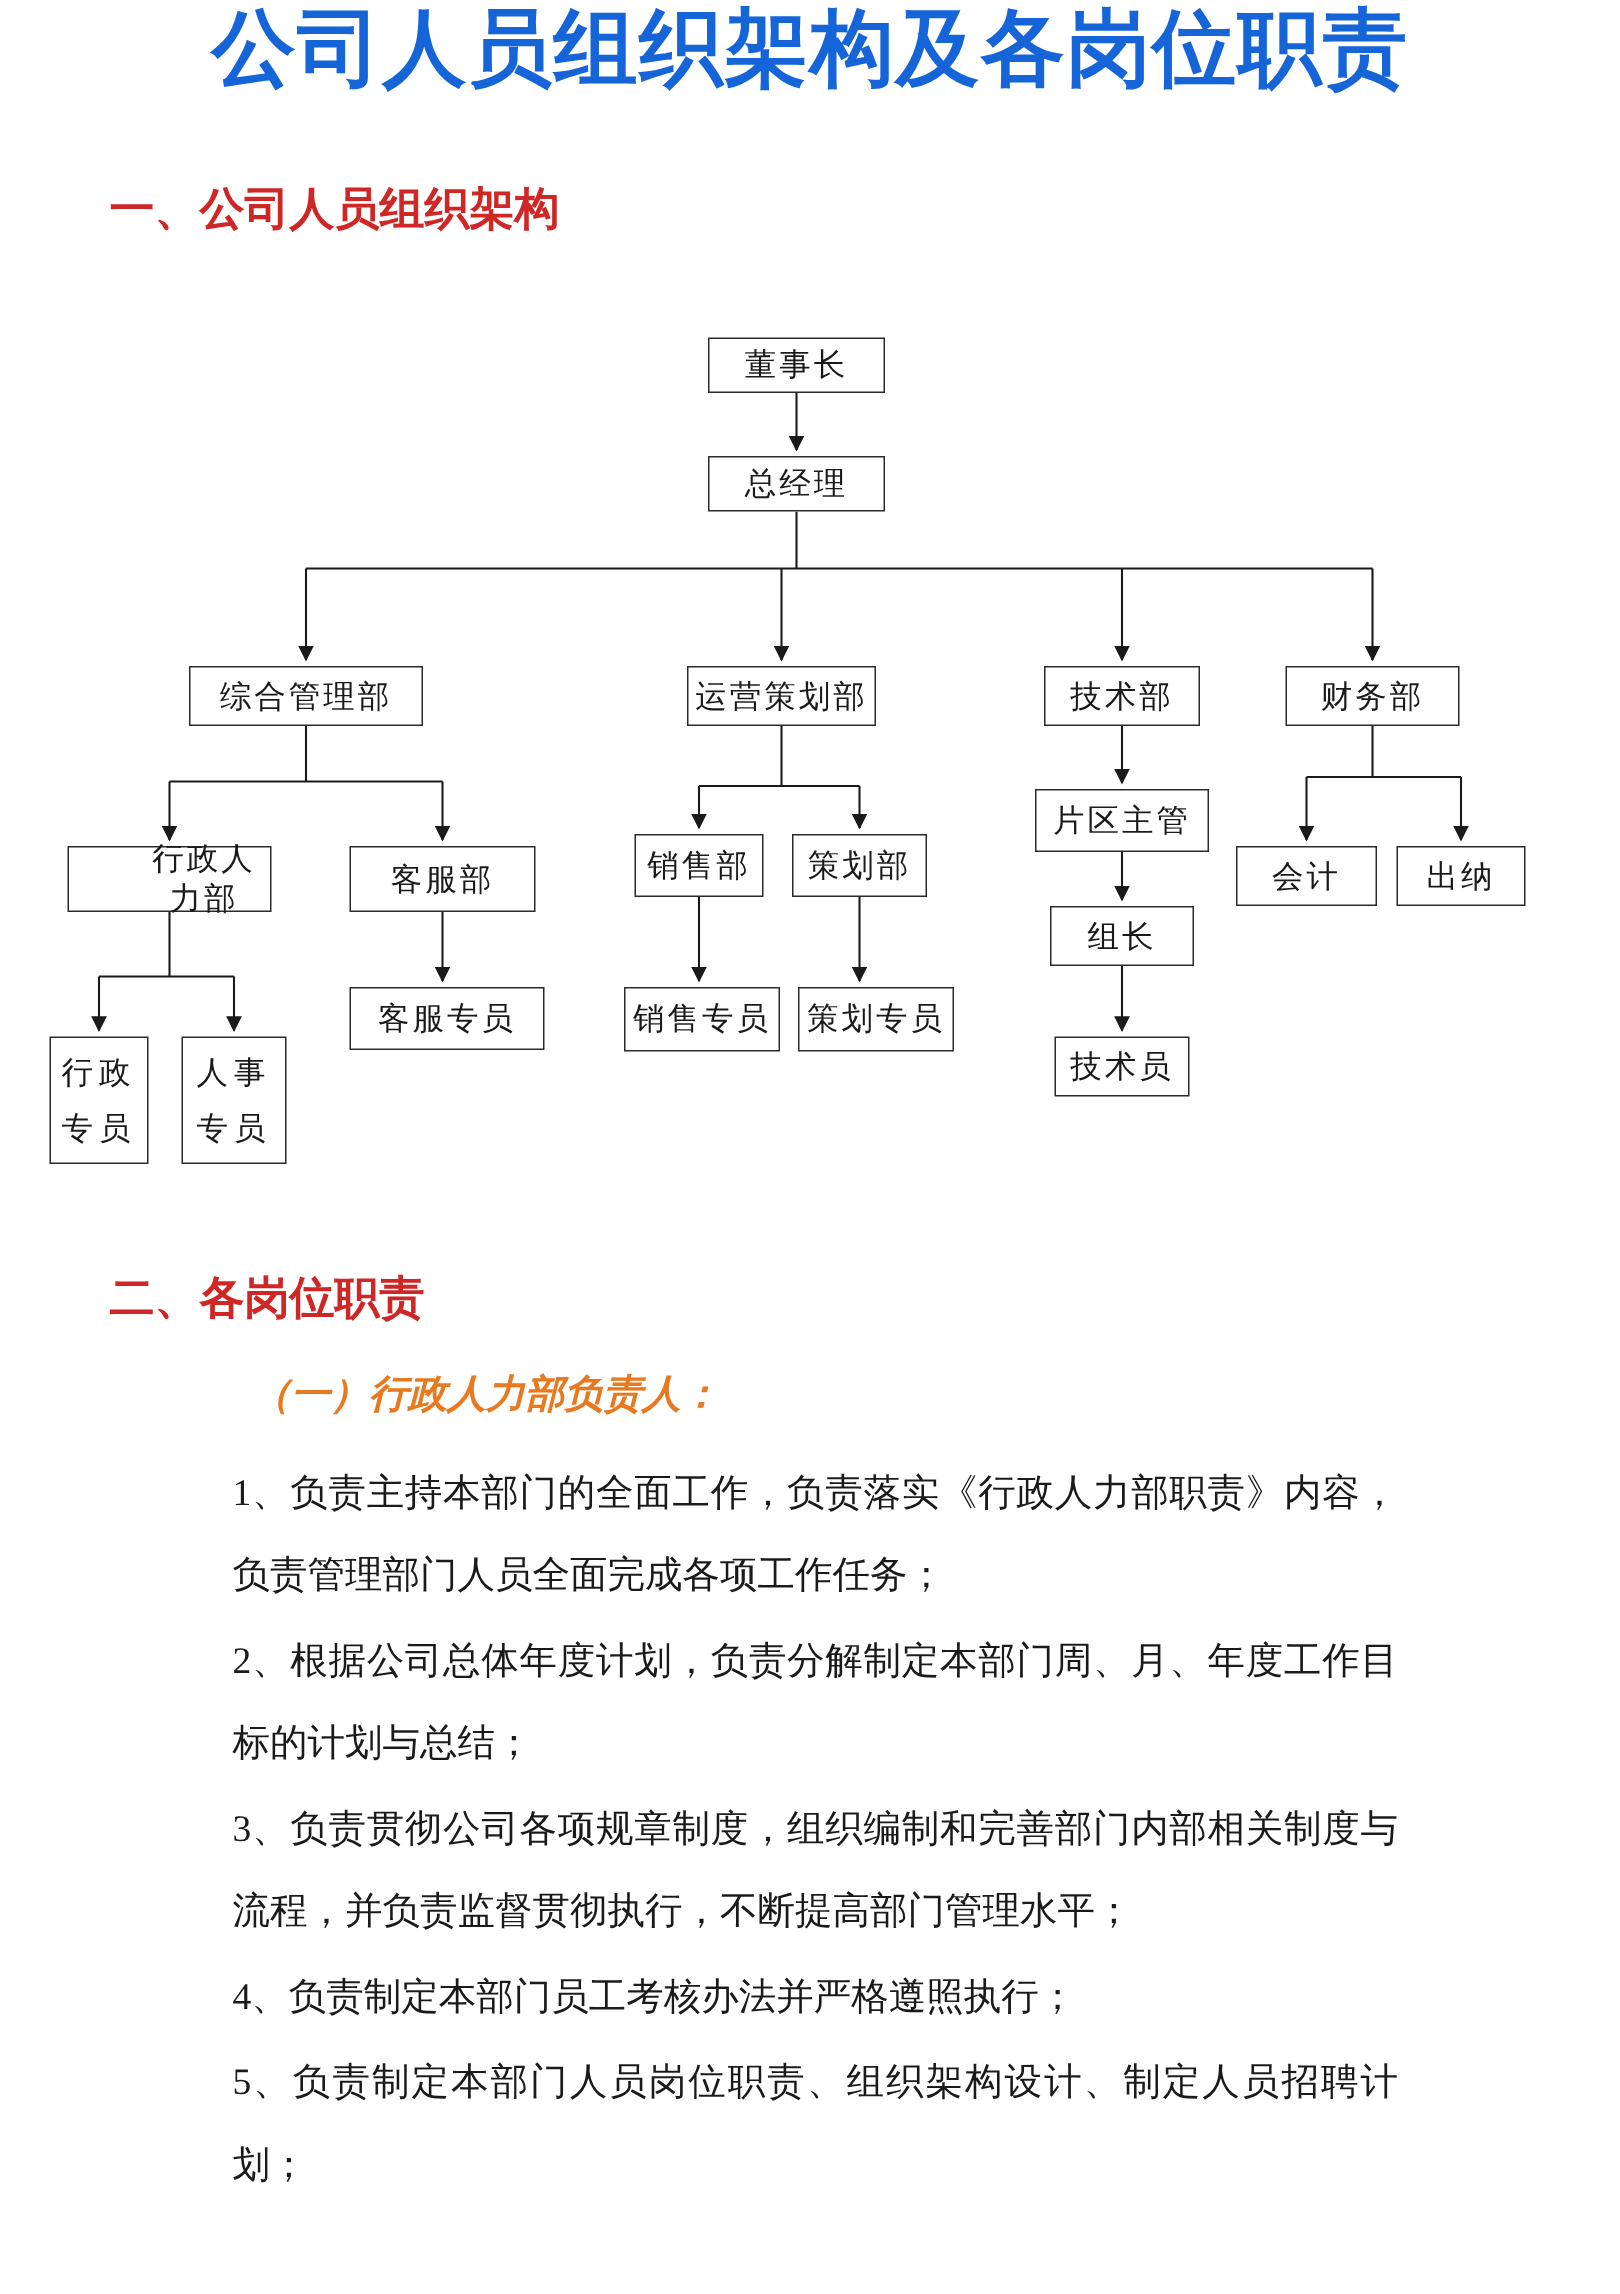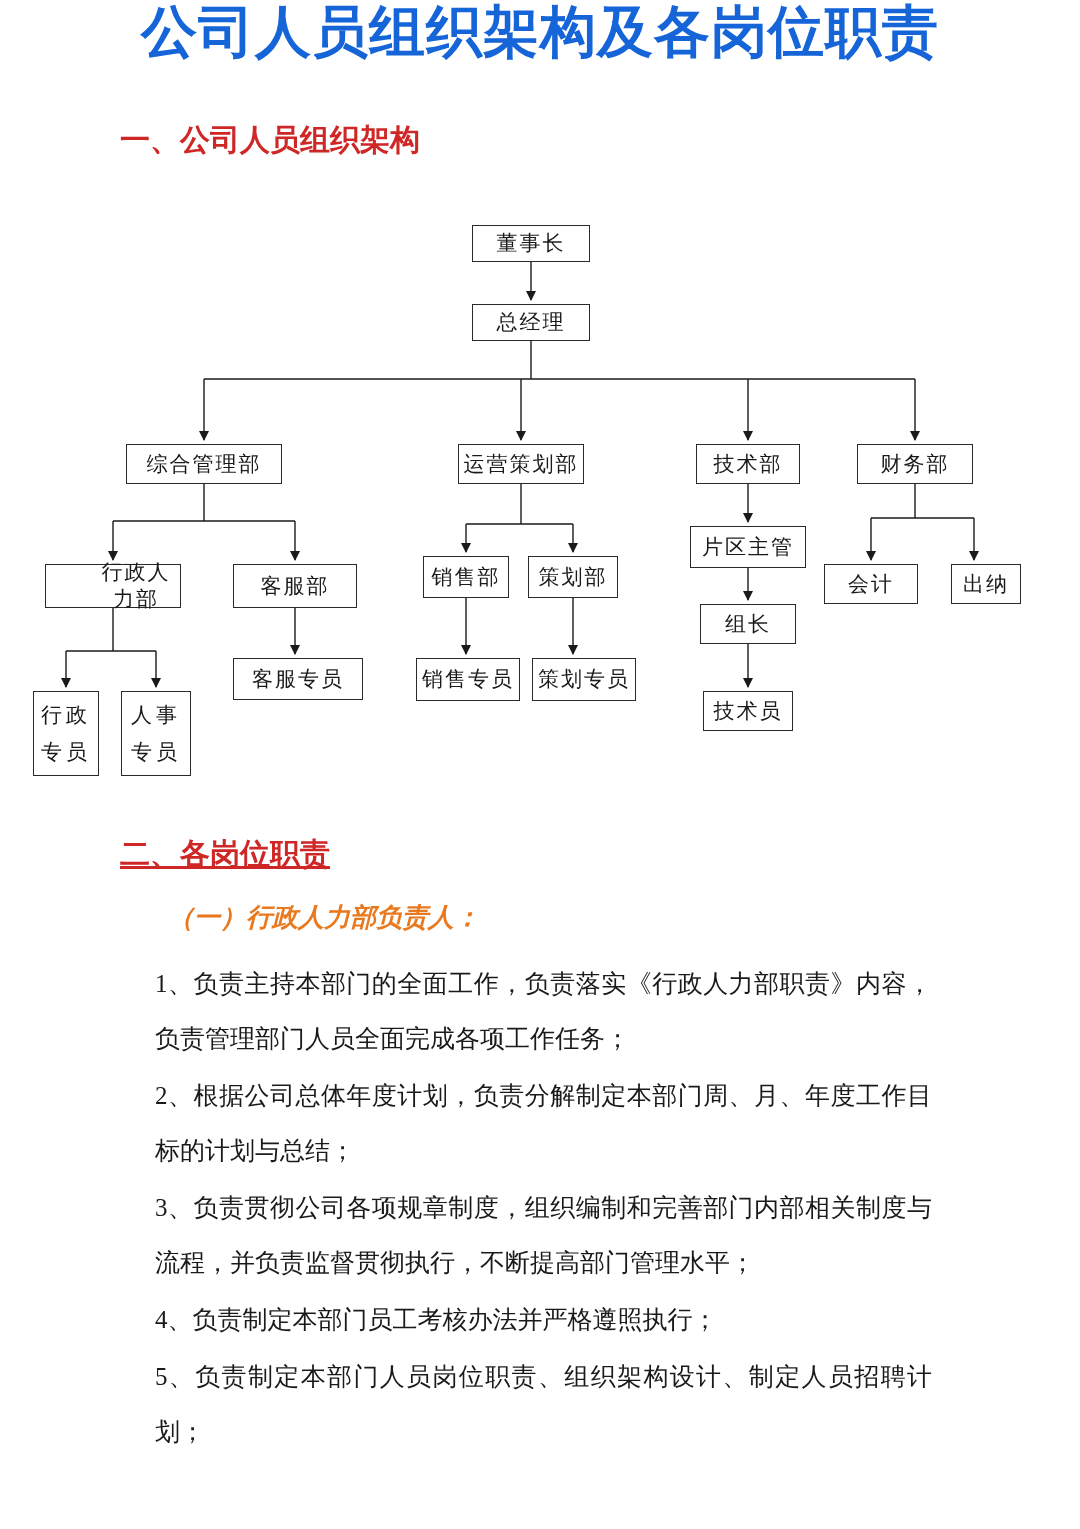--- a/index.html
+++ b/index.html
@@ -24,25 +24,25 @@
     color:var(--title-blue);
     text-align:center;
     letter-spacing:1px;
     line-height:1.15;
   }
   .sec-heading{
     font-family:"Liberation Sans","DejaVu Sans",sans-serif;
     font-weight:800;
     font-size:30px;
     color:var(--heading-red);
-    padding-left:120px;
+    padding-left:73px;
     margin-top:58px;
     line-height:1.2;
   }
-  .sec-heading.second{margin-top:40px;text-decoration:underline;}
+  .sec-heading.second{margin-top:52px;}
   .sub-heading{
     font-family:"Liberation Sans","DejaVu Sans",sans-serif;
     font-weight:700;
     font-style:italic;
     font-size:26px;
     color:var(--subheading-orange);
     padding-left:168px;
     margin-top:30px;
     line-height:1.2;
   }
@@ -162,21 +162,21 @@
     <div class="node" style="left:528px;top:340px;width:90px;height:42px;">策划部</div>
 
     <div class="node" style="left:416px;top:442px;width:104px;height:43px;">销售专员</div>
     <div class="node" style="left:532px;top:442px;width:104px;height:43px;">策划专员</div>
 
     <div class="node" style="left:690px;top:310px;width:116px;height:42px;">片区主管</div>
     <div class="node" style="left:700px;top:388px;width:96px;height:40px;">组长</div>
     <div class="node" style="left:703px;top:475px;width:90px;height:40px;">技术员</div>
 
     <div class="node" style="left:824px;top:348px;width:94px;height:40px;">会计</div>
-    <div class="node" style="left:931px;top:348px;width:70px;height:40px;margin-left:20px;">出纳</div>
+    <div class="node" style="left:931px;top:348px;width:86px;height:40px;">出纳</div>
   </div>
 
   <h2 class="sec-heading second">二、各岗位职责</h2>
 
   <h3 class="sub-heading">（一）行政人力部负责人：</h3>
 
   <div class="body-text">
     <p class="para">1、负责主持本部门的全面工作，负责落实《行政人力部职责》内容，负责管理部门人员全面完成各项工作任务；</p>
     <p class="para">2、根据公司总体年度计划，负责分解制定本部门周、月、年度工作目标的计划与总结；</p>
     <p class="para">3、负责贯彻公司各项规章制度，组织编制和完善部门内部相关制度与流程，并负责监督贯彻执行，不断提高部门管理水平；</p>

